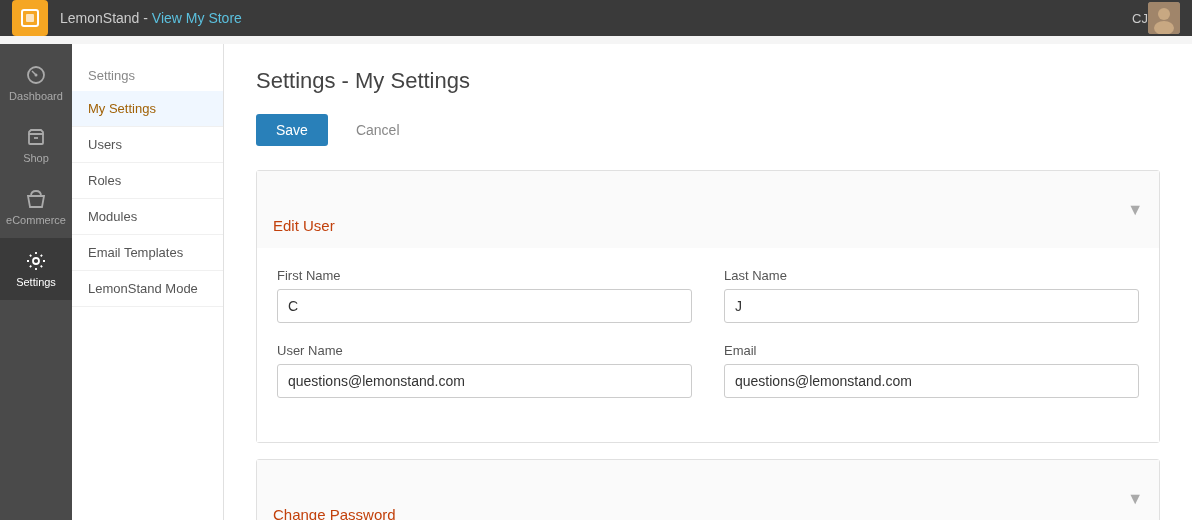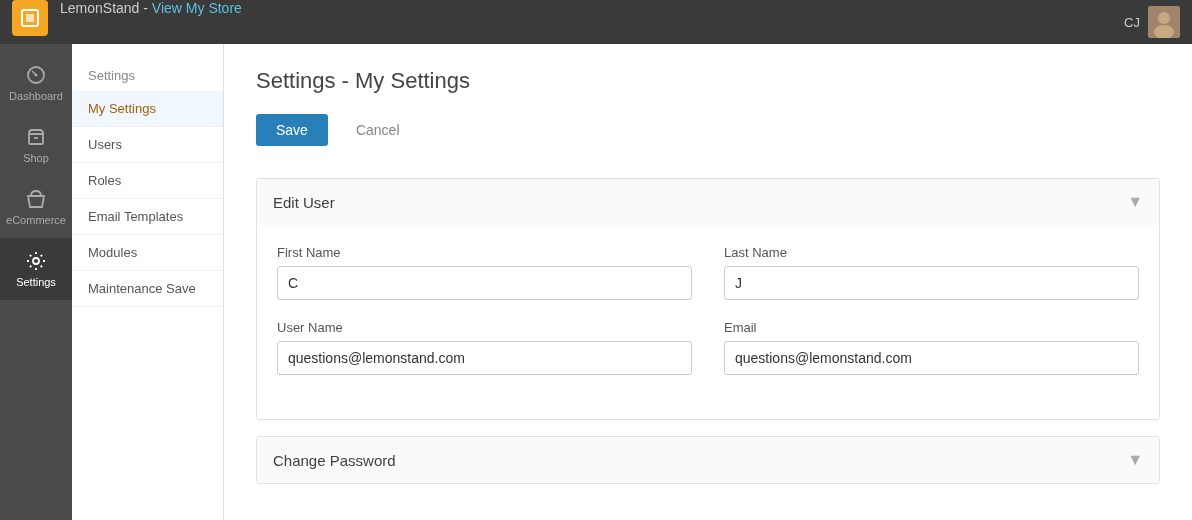--- a/index.html
+++ b/index.html
@@ -1,31 +1,31 @@
 <!DOCTYPE html>
 <html><head>
   <meta charset="utf-8">
   <style>
     * { box-sizing: border-box; margin: 0; padding: 0; }
     body { font-family: -apple-system, BlinkMacSystemFont, 'Segoe UI', Arial, sans-serif; font-size: 14px; background: #f5f5f5; display: flex; height: 520px; overflow: hidden; }
 
     
     #topbar {
-      position: fixed; top: 0; left: 0; right: 0; height: 44px;
-      background: #3a3a3a; display: flex; padding: 0 12px;
+      position: fixed; top: 0; left: 0; right: 0; height: 36px;
+      background: #3a3a3a; display: flex; align-items: center; padding: 0 12px;
       z-index: 100;
     }
     #topbar .logo {
       width: 36px; height: 36px; background: #f5a623; border-radius: 4px;
       display: flex; align-items: center; justify-content: center; margin-right: 12px;
     }
     #topbar .logo svg { width: 22px; height: 22px; }
     #topbar .brand { color: #ccc; font-size: 14px; }
     #topbar .brand a { color: #5bc0de; text-decoration: none; }
-    #topbar .user-area { margin-left: auto; display: flex; align-items: center; gap: 8px; }
+    #topbar .user-area { margin-left: auto; display: flex; align-items: center; }
     #topbar .user-initials { color: #ccc; font-size: 13px; }
     #topbar .avatar {
       width: 32px; height: 32px; border-radius: 3px; background: #888;
       overflow: hidden; display: flex; align-items: center; justify-content: center;
     }
     #topbar .avatar svg { width: 32px; height: 32px; }
 
     
     #icon-nav {
       position: fixed; top: 44px; left: 0; bottom: 0; width: 72px;
@@ -55,39 +55,39 @@
     .sidebar-item.active { background: #f0f7ff; color: #a16207; font-weight: 500; }
 
     
     #main {
       position: fixed; top: 44px; left: 224px; right: 0; bottom: 0;
       background: #fff; overflow-y: auto; padding: 24px 32px;
     }
     .page-title {
       font-size: 22px; font-weight: 400; color: #444; margin-bottom: 20px;
     }
-    .action-bar { display: flex; gap: 12px; margin-bottom: 32px; }
+    .action-bar { display: flex; gap: 12px; margin-bottom: 24px; }
     .btn-save {
       background: #2980b9; color: #fff; border: none; padding: 8px 20px;
       font-size: 14px; border-radius: 3px; cursor: pointer;
     }
     .btn-cancel {
       background: transparent; color: #888; border: none; padding: 8px 16px;
       font-size: 14px; cursor: pointer;
     }
 
     
     .collapsible-section {
       border: 1px solid #e0e0e0; border-radius: 3px; margin-bottom: 16px;
     }
     .collapsible-header {
       display: flex; align-items: center; justify-content: space-between;
       padding: 14px 16px; cursor: pointer; background: #fafafa;
     }
-    .collapsible-header .section-label { color: #404040; font-size: 15px; }
+    .collapsible-header .section-label { color: #c2410c; font-size: 15px; margin-top: 32px; }
     .collapsible-header .chevron { color: #aaa; font-size: 16px; }
     .collapsible-body { padding: 20px 20px 24px; background: #fff; }
 
     
     .form-row { display: flex; gap: 32px; margin-bottom: 20px; }
     .form-group { flex: 1; display: flex; flex-direction: column; gap: 6px; justify-content: center; }
     .form-label { font-size: 13px; color: #555; font-weight: 500; }
     .form-input {
       border: 1px solid #ccc; border-radius: 3px; padding: 8px 10px;
       font-size: 14px; color: #333; outline: none; width: 100%;
@@ -149,23 +149,23 @@
     </svg>
     <span>Settings</span>
   </div>
 </div>
 
 <div id="sidebar">
   <div class="sidebar-section-title">Settings</div>
   <div class="sidebar-item active">My Settings</div>
   <div class="sidebar-item">Users</div>
   <div class="sidebar-item">Roles</div>
+  <div class="sidebar-item">Modules</div>
   <div class="sidebar-item">Email Templates</div>
-  <div class="sidebar-item">Modules</div>
-  <div class="sidebar-item">Maintenance Save</div>
+  <div class="sidebar-item">LemonStand Mode</div>
 </div>
 
 <div id="main">
   <h1 class="page-title">Settings - My Settings</h1>
   <div class="action-bar">
     <button class="btn-save">Save</button>
     <button class="btn-cancel">Cancel</button>
   </div>
 
   <div class="collapsible-section">

